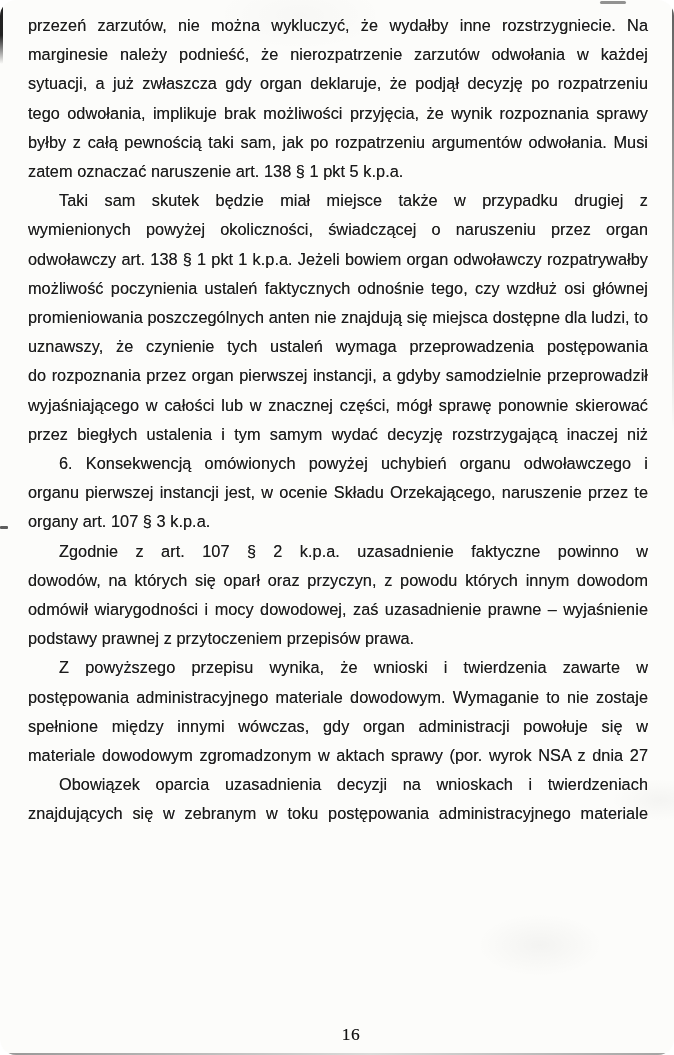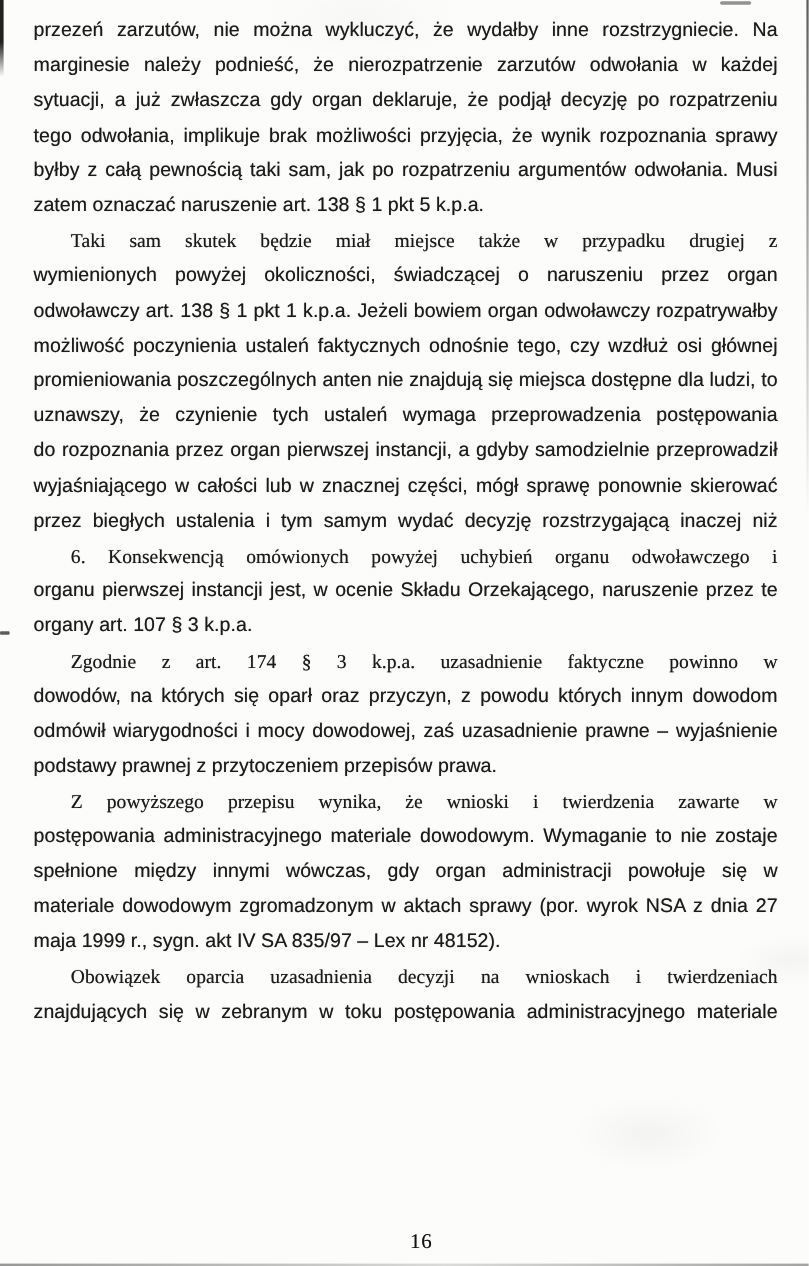--- a/index.html
+++ b/index.html
@@ -1,15 +1,15 @@
 <!DOCTYPE html>
 <html><head>
 <meta charset="utf-8">
 <style>
-  * { margin: 0; padding: 0; box-sizing: border-box; }
+  * { margin: 0; padding: 0; box-sizing: border-box; border-radius: 16px; }
   html, body { width: 674px; height: 1055px; overflow: hidden; background: #ffffff; }
   .page {
     position: relative;
     width: 674px;
     height: 1055px;
     background-color: #fcfcfa;
     background-image:
       radial-gradient(90px 45px at 540px 945px, rgba(0,0,0,0.035), transparent 70%),
       radial-gradient(70px 30px at 660px 800px, rgba(0,0,0,0.03), transparent 70%),
       radial-gradient(120px 50px at 300px 15px, rgba(0,0,0,0.02), transparent 70%);
@@ -26,21 +26,21 @@
     font-size: 16.3px;
     line-height: 29.2px;
     letter-spacing: 0.05px;
     text-align: justify;
     text-align-last: justify;
     white-space: normal;
     color: #1b1b1b;
     text-shadow: 0 0 0.6px rgba(25,25,25,0.65);
   }
   .line.last-line { text-align-last: left; }
-  .paragraph.indent .line:first-child { text-indent: 31px; font-family: Liberation Serif, serif; }
+  .paragraph.indent .line:first-child { text-indent: 31px; }
   .page-number {
     position: absolute;
     left: 0;
     right: 0;
     top: 1024px;
     text-align: center;
     transform: translateX(14px);
     font-family: "Liberation Serif", "DejaVu Serif", serif;
     font-size: 17.5px;
     letter-spacing: 0.5px;
@@ -99,31 +99,30 @@
         <div class="line">do rozpoznania przez organ pierwszej instancji, a gdyby samodzielnie przeprowadził</div>
         <div class="line">wyjaśniającego w całości lub w znacznej części, mógł sprawę ponownie skierować</div>
         <div class="line">przez biegłych ustalenia i tym samym wydać decyzję rozstrzygającą inaczej niż</div>
       </div>
       <div class="paragraph indent">
         <div class="line">6. Konsekwencją omówionych powyżej uchybień organu odwoławczego i</div>
         <div class="line">organu pierwszej instancji jest, w ocenie Składu Orzekającego, naruszenie przez te</div>
         <div class="line last-line">organy art. 107 § 3 k.p.a.</div>
       </div>
       <div class="paragraph indent">
-        <div class="line">Zgodnie z art. 174 § 3 k.p.a. uzasadnienie faktyczne powinno w</div>
+        <div class="line">Zgodnie z art. 107 § 2 k.p.a. uzasadnienie faktyczne powinno w</div>
         <div class="line">dowodów, na których się oparł oraz przyczyn, z powodu których innym dowodom</div>
         <div class="line">odmówił wiarygodności i mocy dowodowej, zaś uzasadnienie prawne – wyjaśnienie</div>
         <div class="line last-line">podstawy prawnej z przytoczeniem przepisów prawa.</div>
       </div>
       <div class="paragraph indent">
         <div class="line">Z powyższego przepisu wynika, że wnioski i twierdzenia zawarte w</div>
         <div class="line">postępowania administracyjnego materiale dowodowym. Wymaganie to nie zostaje</div>
         <div class="line">spełnione między innymi wówczas, gdy organ administracji powołuje się w</div>
         <div class="line">materiale dowodowym zgromadzonym w aktach sprawy (por. wyrok NSA z dnia 27</div>
-        <div class="line last-line">maja 1999 r., sygn. akt IV SA 835/97 – Lex nr 48152).</div>
       </div>
       <div class="paragraph indent">
         <div class="line">Obowiązek oparcia uzasadnienia decyzji na wnioskach i twierdzeniach</div>
         <div class="line">znajdujących się w zebranym w toku postępowania administracyjnego materiale</div>
       </div>
     </div>
 
   <div class="page-number">16</div>
 
 </div>

